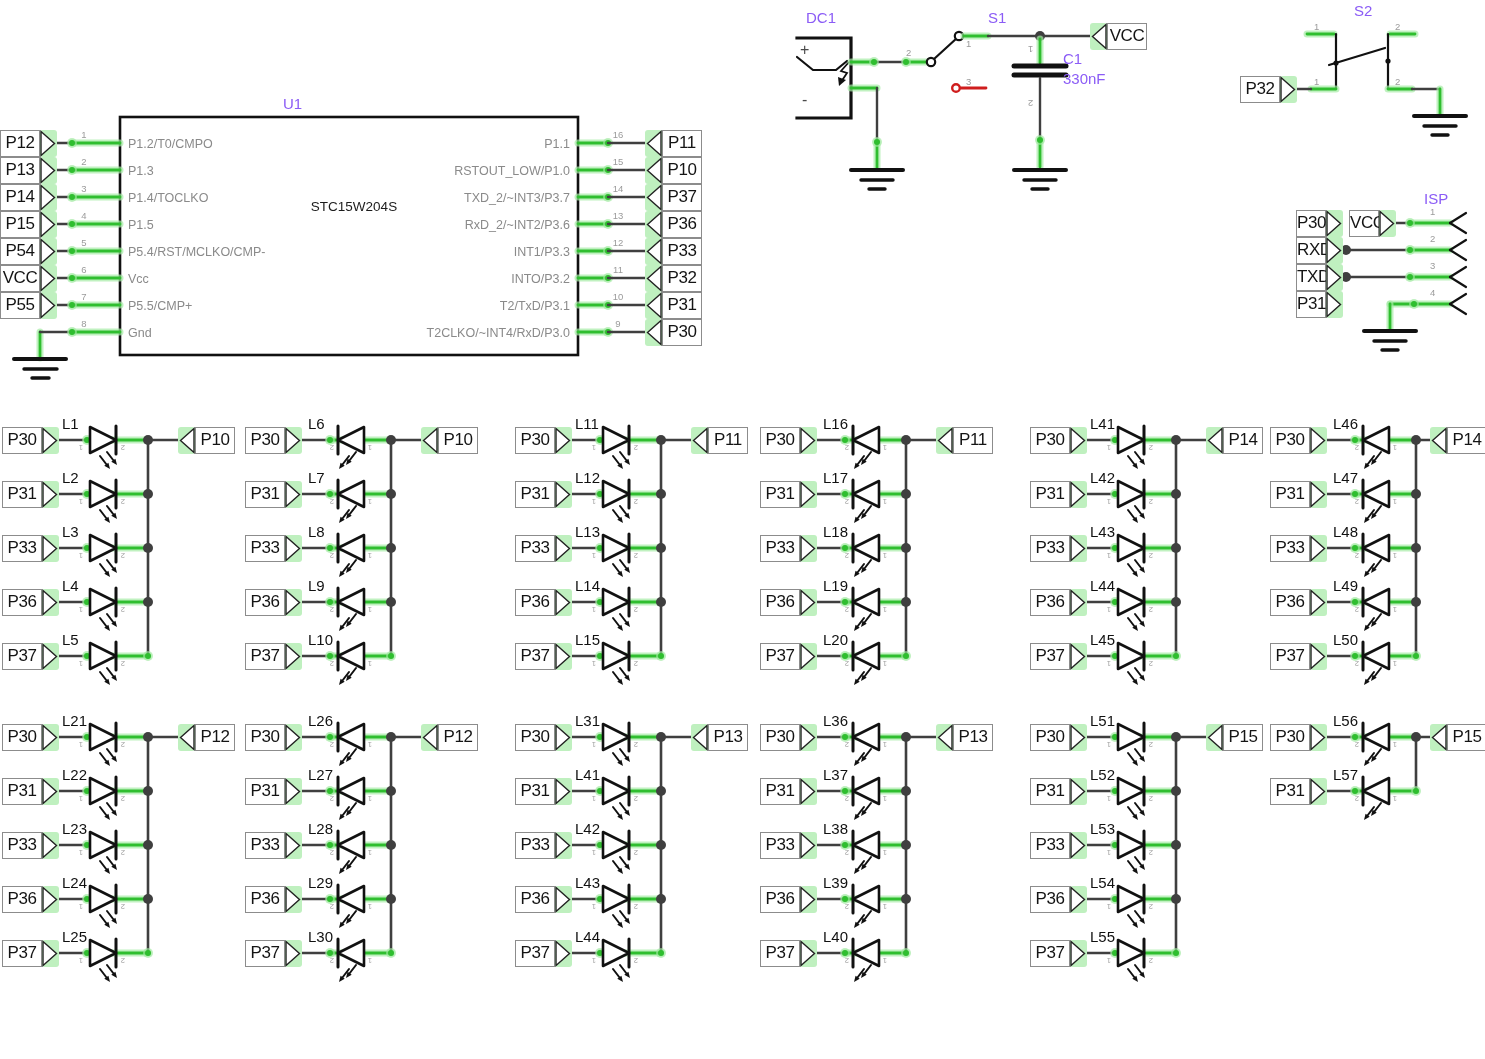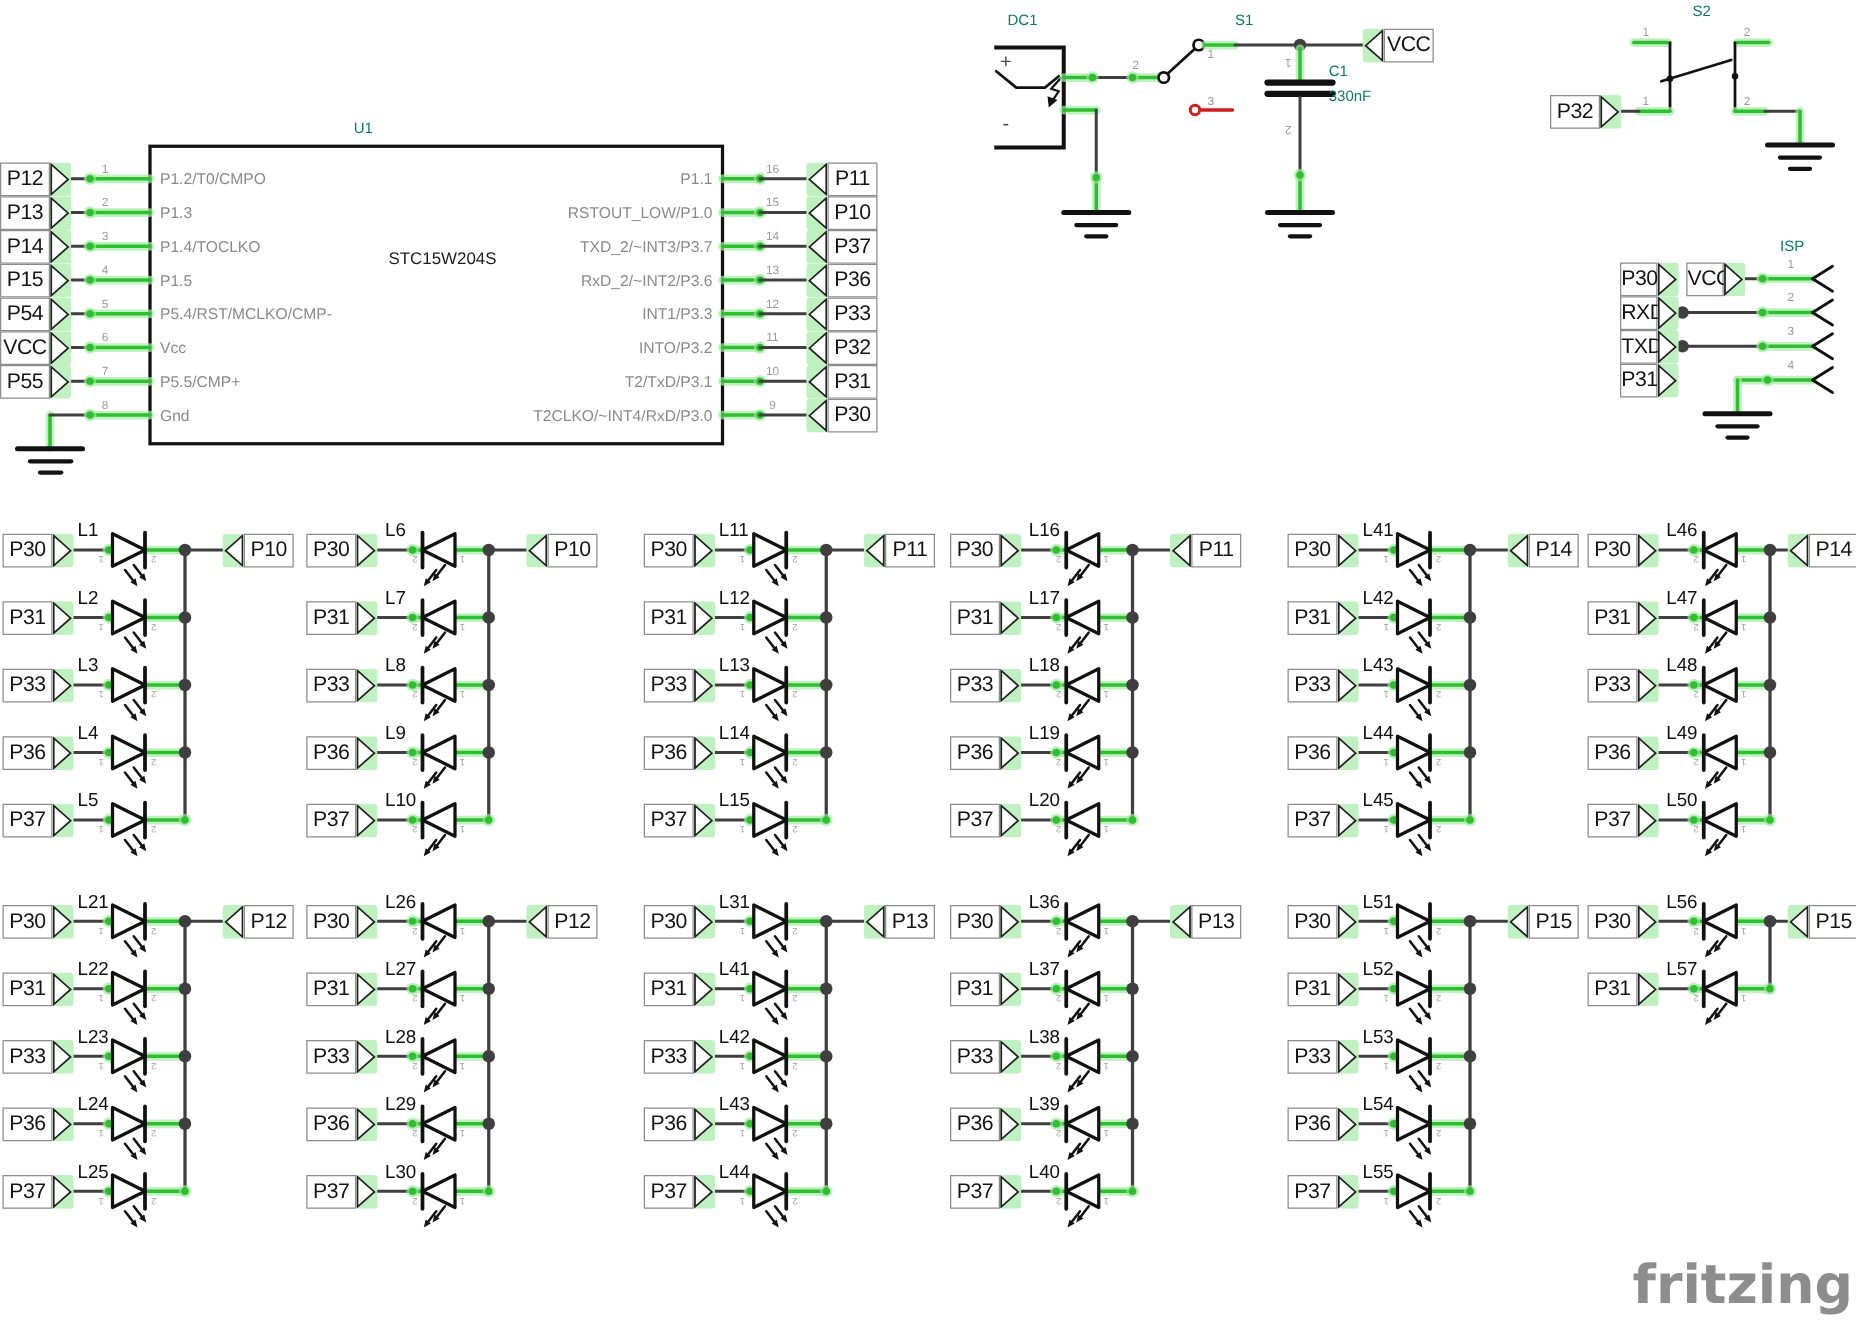--- a/index.html
+++ b/index.html
@@ -25,21 +25,21 @@
   text.pnt{font-size:7.5px;fill:#a0a0a0;text-anchor:middle;font-family:"Liberation Sans",sans-serif;}
   text.inner{font-size:12.5px;fill:#8a8a8a;font-family:"Liberation Sans",sans-serif;}
   text.lref{font-size:15px;fill:#111;font-family:"Liberation Sans",sans-serif;}
   
   .nl{position:absolute;display:flex;height:27px;z-index:5;}
   .nl .box{height:27px;border:1.3px solid #8c8c8c;background:#fff;color:#141414;
            font-size:17px;line-height:24px;text-align:center;box-sizing:border-box;
            letter-spacing:-0.4px;}
   .nl svg{display:block;}
   
-  .ref{position:absolute;font-size:12px;color:#0f766e;white-space:nowrap;z-index:6;}
+  .ref{position:absolute;font-size:15px;color:#8b5cf6;white-space:nowrap;z-index:6;}
   .part{position:absolute;font-size:13.5px;color:#1c1c1c;text-align:center;z-index:6;}
   .sign{position:absolute;font-size:16px;color:#4a4a4a;z-index:6;}
   .pnd{position:absolute;font-size:9.5px;color:#9b9b9b;z-index:6;}
   .pndr{transform:rotate(180deg);}
   #watermark{position:absolute;left:1306px;top:1003px;font-size:43px;font-weight:bold;
              color:#8d8d8d;letter-spacing:0px;z-index:6;font-family:"DejaVu Sans",sans-serif;}
 </style>
 </head>
 <body>
 
@@ -1997,14 +1997,13 @@
   <div class="pnd" style="left:1395px;top:21px;">2</div>
   <div class="pnd" style="left:1314px;top:76px;">1</div>
   <div class="pnd" style="left:1395px;top:76px;">2</div>
 
   <div class="ref" style="left:1424px;top:190px;">ISP</div>
   <div class="pnd" style="left:1430px;top:206px;">1</div>
   <div class="pnd" style="left:1430px;top:233px;">2</div>
   <div class="pnd" style="left:1430px;top:260px;">3</div>
   <div class="pnd" style="left:1430px;top:287px;">4</div>
 
-  <div id="watermark">fritzing</div>
 </div>
 
 </body></html>

